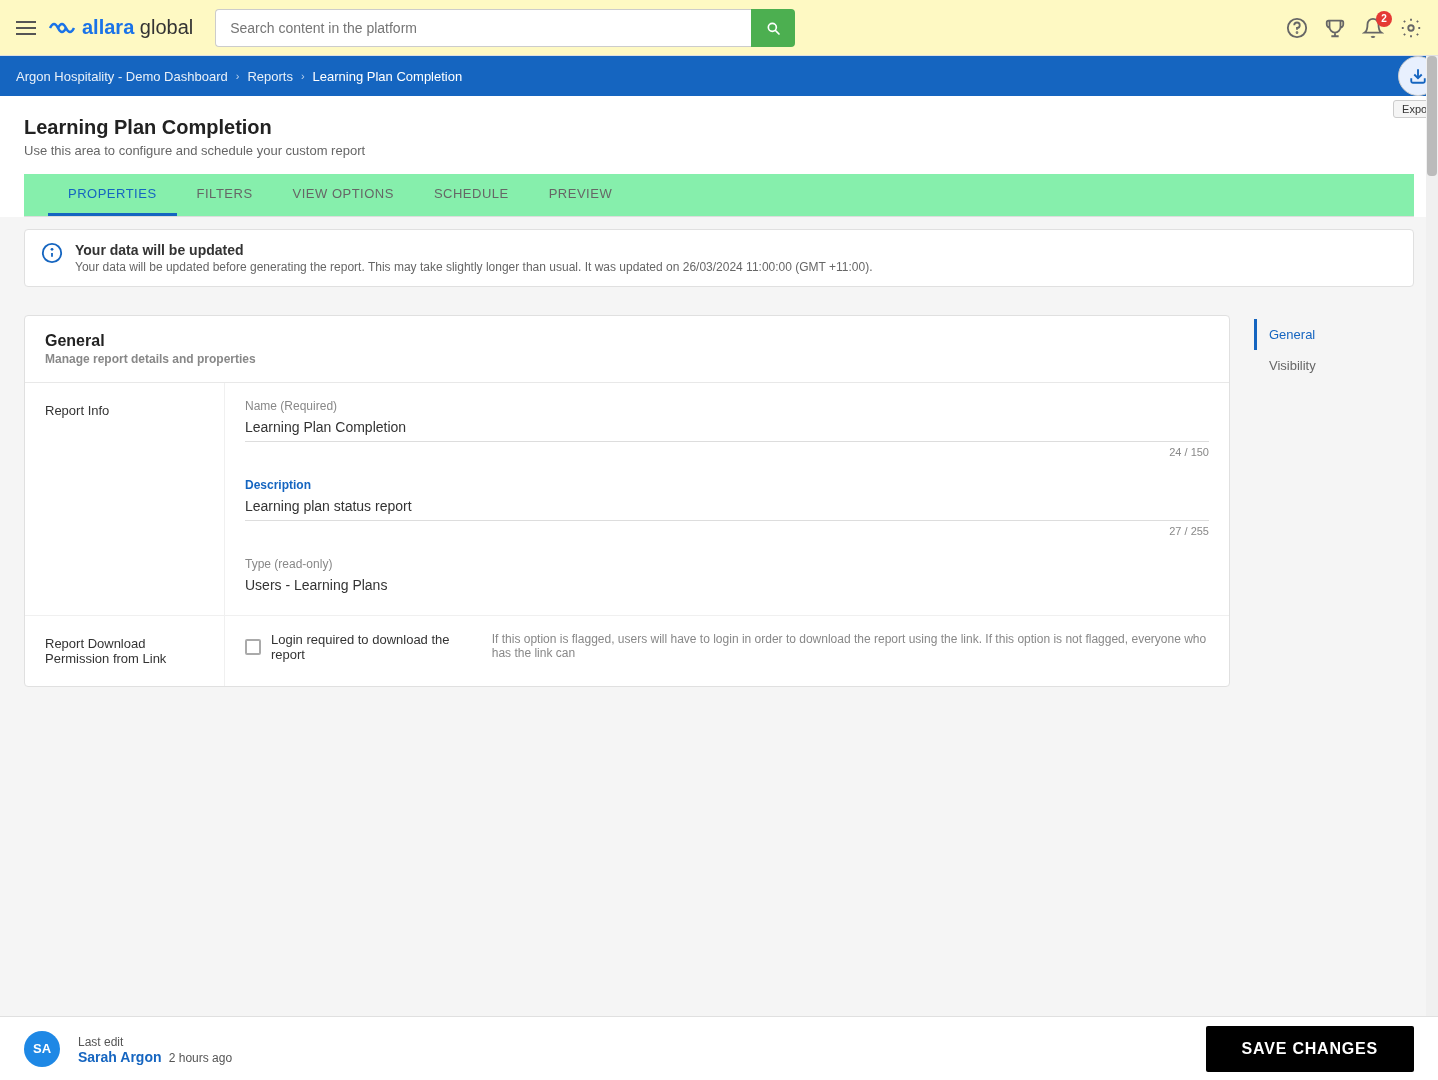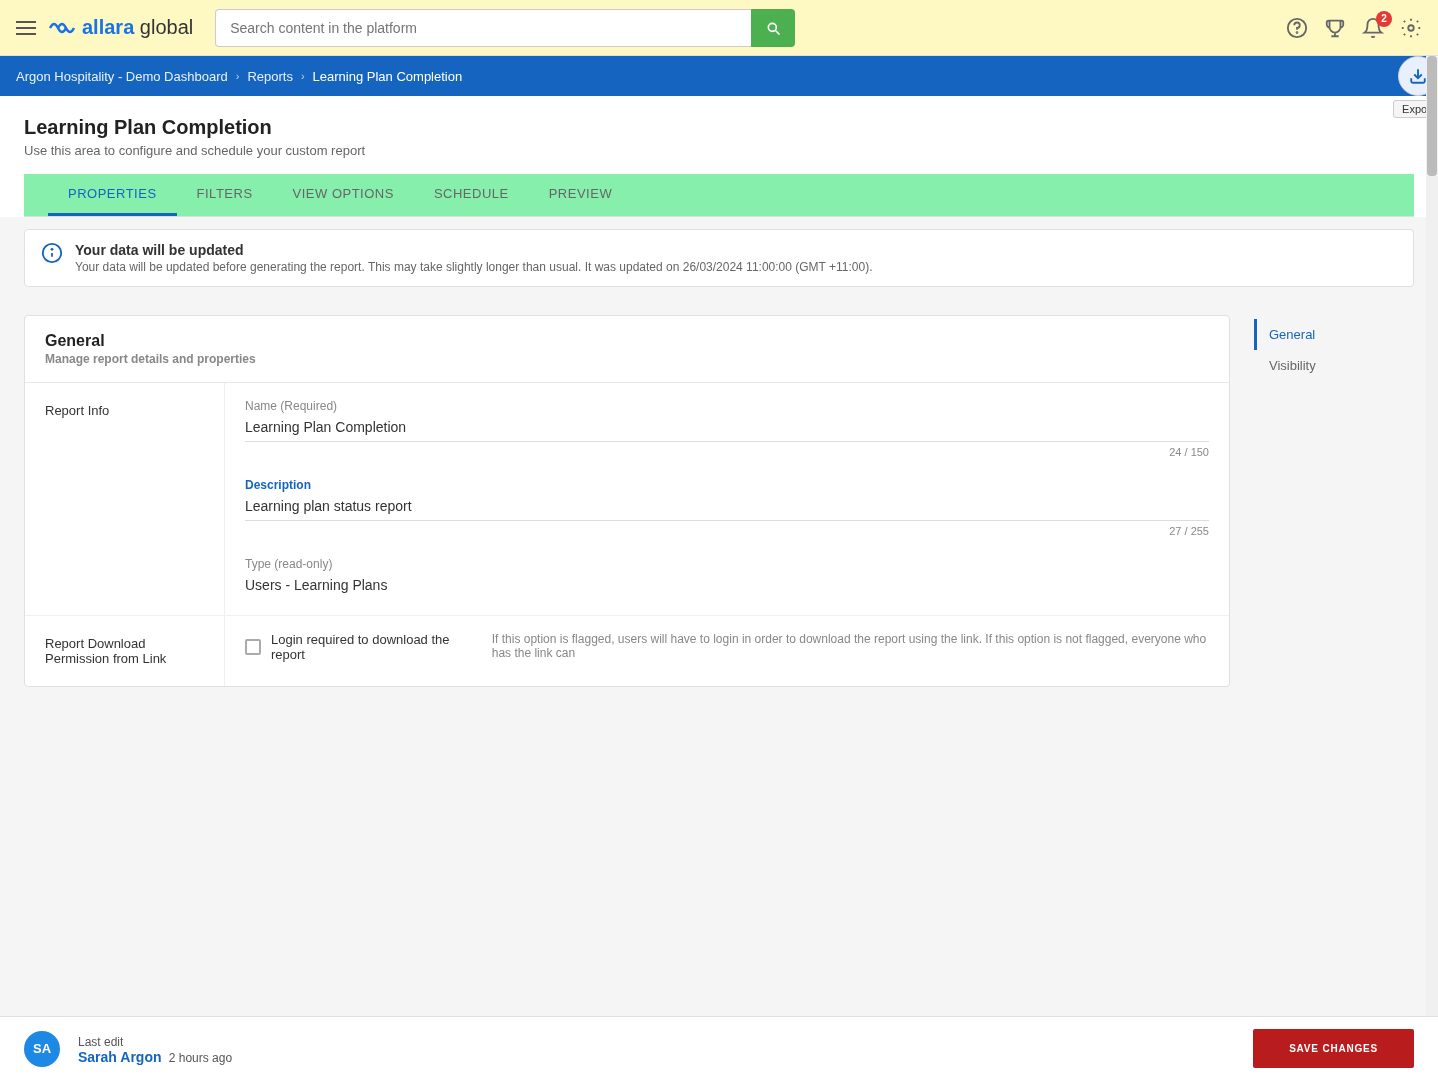--- a/index.html
+++ b/index.html
@@ -278,25 +278,25 @@
     .last-edit { display: flex; align-items: center; gap: 18px; }
     .avatar {
       width: 36px; height: 36px; border-radius: 50%;
       background: #1e88e5;
       display: flex; align-items: center; justify-content: center;
       color: white; font-size: 13px; font-weight: 600;
     }
     .last-edit-text { font-size: 12px; color: #555; }
     .last-edit-name { color: #1565c0; font-weight: 600; }
     .save-btn {
-      background: #b91c1c;
+      background: #000000;
       color: white;
       border: none;
       padding: 14px 36px;
-      font-size: 10px;
+      font-size: 16px;
       font-weight: 700;
       letter-spacing: 0.8px;
       cursor: pointer;
       border-radius: 2px;
       text-transform: uppercase;
     }
 
     
     .right-scrollbar {
       position: fixed;

